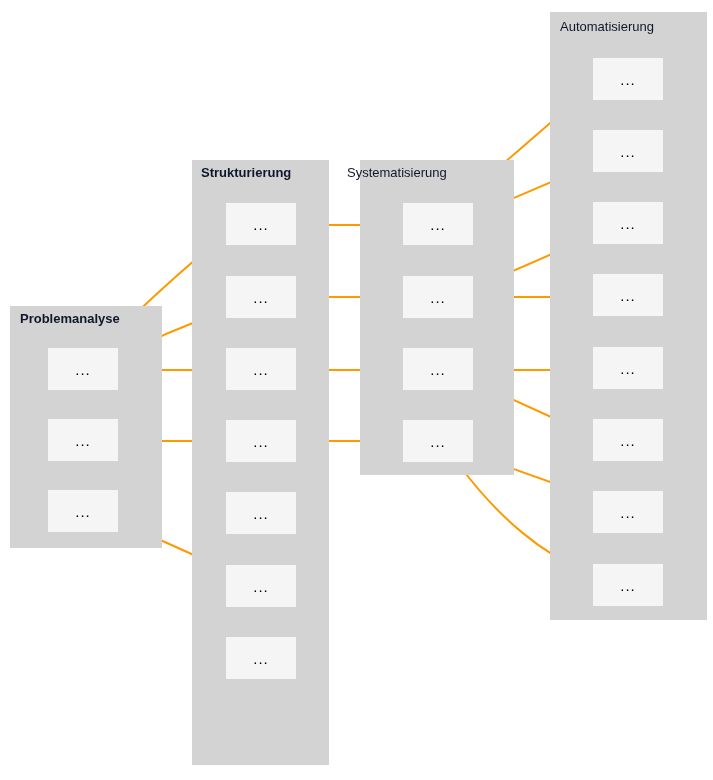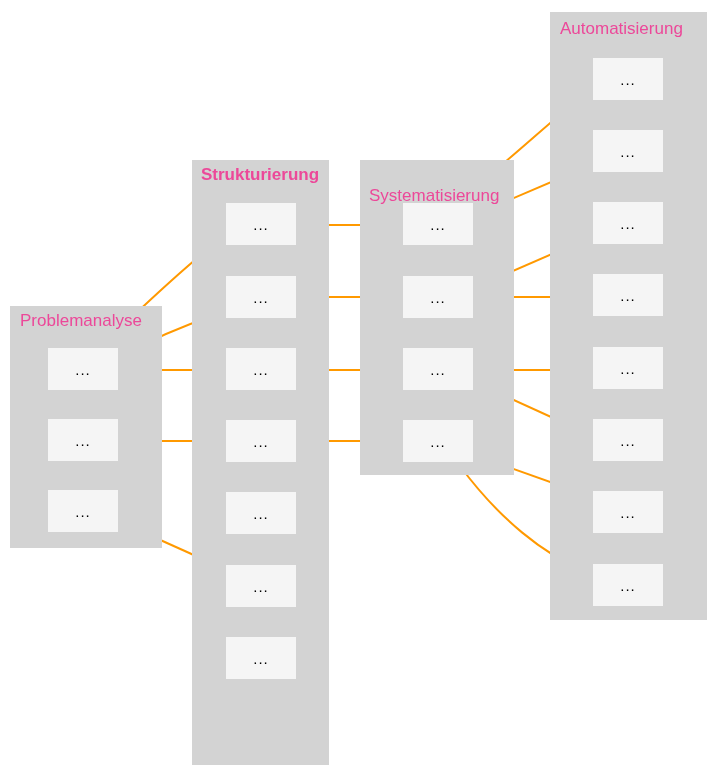--- a/index.html
+++ b/index.html
@@ -15,22 +15,22 @@
     font-family: "Liberation Sans", sans-serif;
     overflow: hidden;
   }
   .column {
     position: absolute;
     background: #d3d3d3;
     box-sizing: border-box;
   }
   .column-title {
     position: absolute;
-    font-size: 17px;
-    color: #ec4899;
+    font-size: 13px;
+    color: #0f172a;
     white-space: nowrap;
     line-height: 1;
   }
   .node {
     position: absolute;
     background: #f5f5f5;
     width: 70px;
     height: 42px;
     box-sizing: border-box;
     display: flex;
@@ -76,21 +76,21 @@
         <path d="M 474 297 L 584 297" fill="none" stroke="#ff9900" stroke-width="2" marker-end="url(#arrowhead)"></path>
         <path d="M 474 370 L 584 370" fill="none" stroke="#ff9900" stroke-width="2" marker-end="url(#arrowhead)"></path>
         <path d="M 474 382 L 584 432" fill="none" stroke="#ff9900" stroke-width="2" marker-end="url(#arrowhead)"></path>
         <path d="M 474 455 L 584 494" fill="none" stroke="#ff9900" stroke-width="2" marker-end="url(#arrowhead)"></path>
         <path d="M 460 466 C 500 520 545 555 583 570" fill="none" stroke="#ff9900" stroke-width="2" marker-end="url(#arrowhead)"></path>
       </g>
   </svg>
 
   <div id="columns-layer">
       <div class="column" style="left: 10px; top: 306px; width: 152px; height: 242px; background: rgb(211, 211, 211);"></div>
-      <div class="column-title" style="left: 20px; top: 312px;">Problemanalyse</div>
+      <div class="column-title" style="left: 20px; top: 312px; font-weight: bold;">Problemanalyse</div>
       <div class="node" style="left: 48px; top: 348px; background: rgb(245, 245, 245);">
         <span>...</span>
       </div>
       <div class="node" style="left: 48px; top: 419px; background: rgb(245, 245, 245);">
         <span>...</span>
       </div>
       <div class="node" style="left: 48px; top: 490px; background: rgb(245, 245, 245);">
         <span>...</span>
       </div>
       <div class="column" style="left: 192px; top: 160px; width: 137px; height: 605px; background: rgb(211, 211, 211);"></div>
@@ -110,21 +110,21 @@
       <div class="node" style="left: 226px; top: 492px; background: rgb(245, 245, 245);">
         <span>...</span>
       </div>
       <div class="node" style="left: 226px; top: 565px; background: rgb(245, 245, 245);">
         <span>...</span>
       </div>
       <div class="node" style="left: 226px; top: 637px; background: rgb(245, 245, 245);">
         <span>...</span>
       </div>
       <div class="column" style="left: 360px; top: 160px; width: 154px; height: 315px; background: rgb(211, 211, 211);"></div>
-      <div class="column-title" style="left: 369px; top: 166px; margin-top: 21px;">Systematisierung</div>
+      <div class="column-title" style="left: 347px; top: 166px;">Systematisierung</div>
       <div class="node" style="left: 403px; top: 203px; background: rgb(245, 245, 245);">
         <span>...</span>
       </div>
       <div class="node" style="left: 403px; top: 276px; background: rgb(245, 245, 245);">
         <span>...</span>
       </div>
       <div class="node" style="left: 403px; top: 348px; background: rgb(245, 245, 245);">
         <span>...</span>
       </div>
       <div class="node" style="left: 403px; top: 420px; background: rgb(245, 245, 245);">

